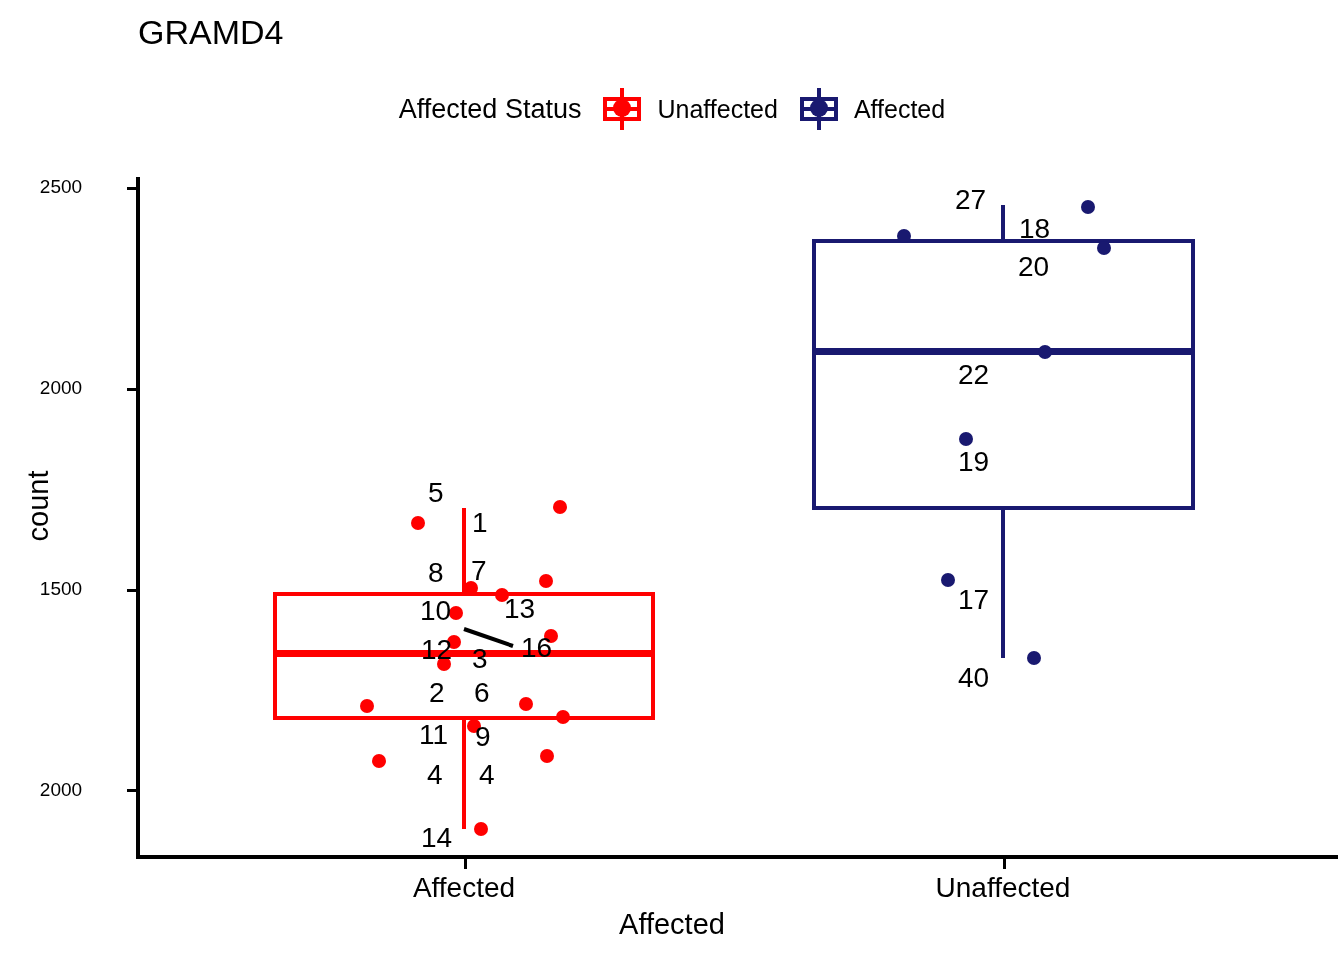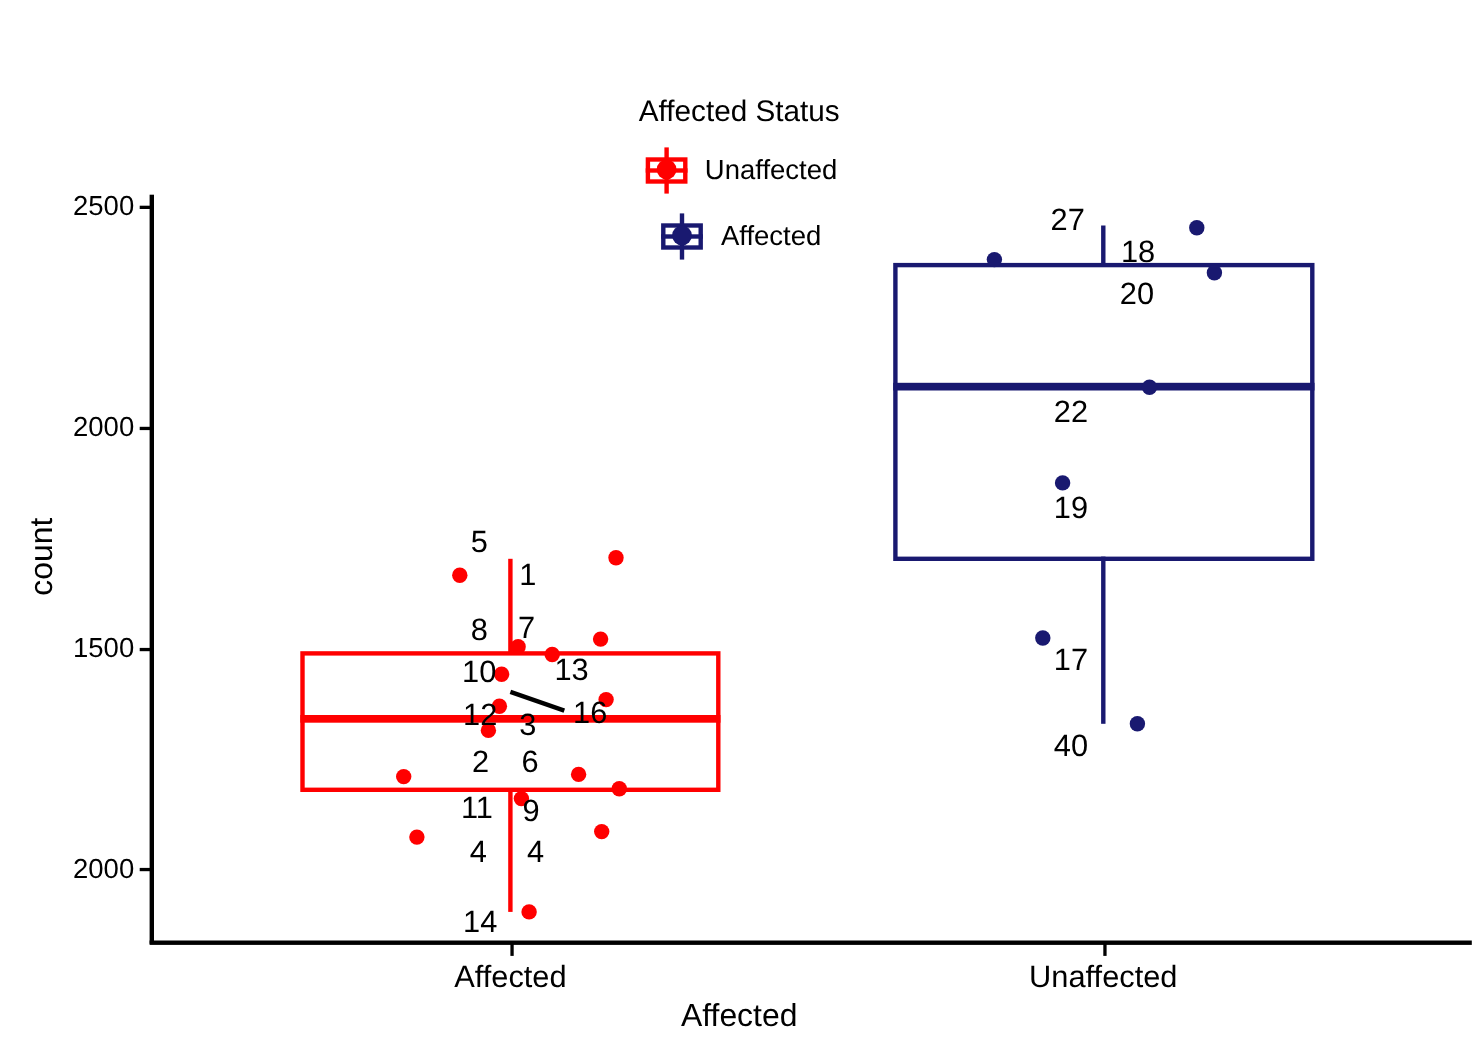--- a/index.html
+++ b/index.html
@@ -32,23 +32,22 @@
   }
 
   
   #legend {
     left: 0;
     top: 86px;
     width: 1344px;
     height: 46px;
     display: flex;
     align-items: center;
-    justify-content: space-between;
+    justify-content: center;
     gap: 18px;
-    flex-direction: column;
   }
   #legend-title {
     font-size: 27px;
     line-height: 30px;
     white-space: nowrap;
   }
   .legend-entry {
     display: flex;
     align-items: center;
     gap: 12px;
@@ -111,23 +110,23 @@
     background: #000;
   }
   .y-tick-mark {
     left: 127px;
     width: 11px;
     height: 3px;
     background: #000;
   }
   .y-tick-label {
     right: 1322px; 
-    font-size: 25px;
+    font-size: 19px;
     line-height: 32px;
-    text-align: right;
+    text-align: center;
     white-space: nowrap;
   }
   .x-tick-mark {
     top: 858px;
     width: 3px;
     height: 11px;
     background: #000;
   }
   .x-tick-label {
     top: 872px;
@@ -175,20 +174,21 @@
   }
   #leader-line-3 {
     overflow: visible;
   }
 </style>
 </head>
 <body>
 
 <div id="plot-root">
 
+  <div class="abs" id="chart-title">GRAMD4</div>
 
   <div class="abs" id="legend">
     <div id="legend-title">Affected Status</div>
 
     <div class="legend-entry">
       <div class="legend-key">
         <div class="lk-vline" style="background:#ff0000"></div>
         <div class="lk-box" style="border-color:#ff0000"></div>
         <div class="lk-med" style="background:#ff0000"></div>
         <div class="lk-dot" style="background:#ff0000"></div>

